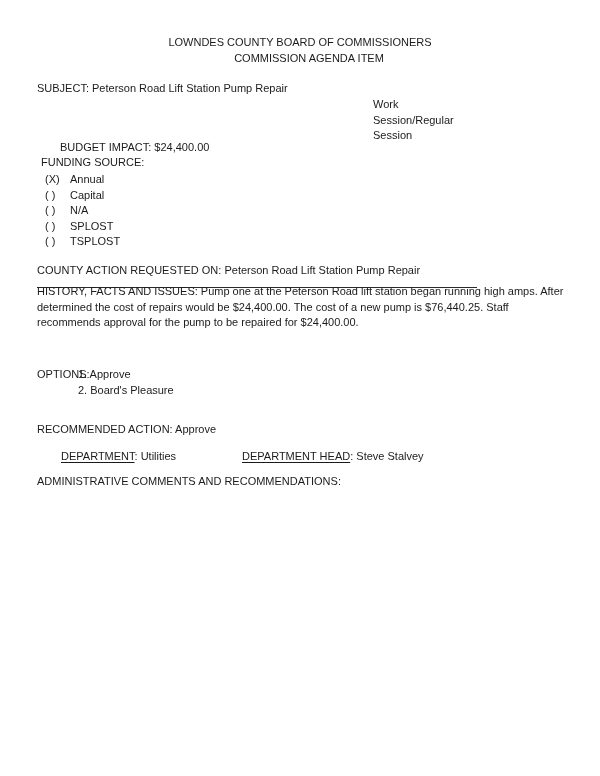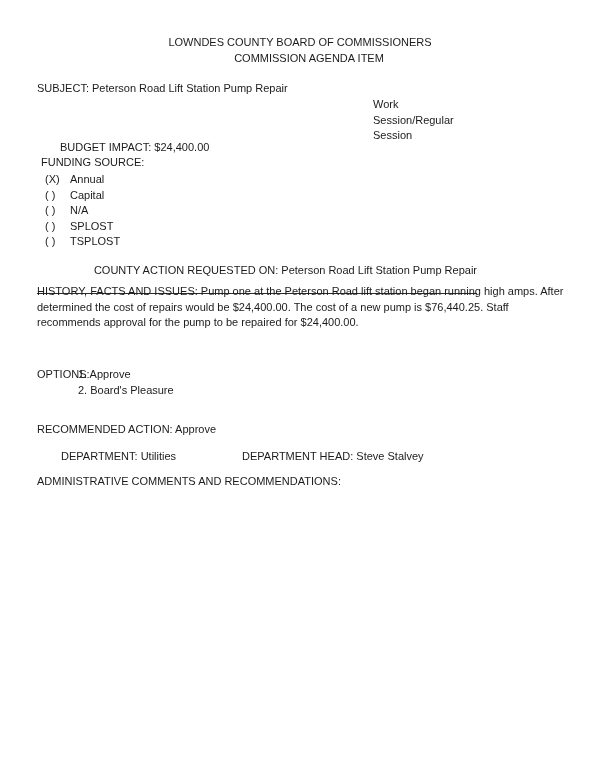--- a/index.html
+++ b/index.html
@@ -14,27 +14,26 @@
     overflow: hidden;
   }
   .abs { position: absolute; white-space: nowrap; }
   .centered { left: 0; width: 600px; text-align: center; }
   .session-block { line-height: 15.5px; }
   .funding-list { line-height: 15.5px; }
   .funding-row { display: flex; }
   .funding-mark { width: 25px; }
   .county-action {
     border-bottom: 1px solid #2b2b2b;
-    padding-bottom: 16px;
+    padding-bottom: 10px;
     line-height: 14px;
     width: 440px;
-    text-align: right;
   }
   .history-block { line-height: 15.5px; }
-  .underlined { text-underline-offset: 2px; padding-left: 24px; }
+  .underlined { text-decoration: underline; text-underline-offset: 2px; padding-left: 24px; }
 </style>
 </head>
 <body>
 
 <div class="page">
 
   <div class="abs centered" style="top:36px;">LOWNDES COUNTY BOARD OF COMMISSIONERS</div>
   <div class="abs centered" style="top:52px;margin-left:9px;">COMMISSION AGENDA ITEM</div>
 
   <div class="abs session-block" style="left:373px; top:97px;">

